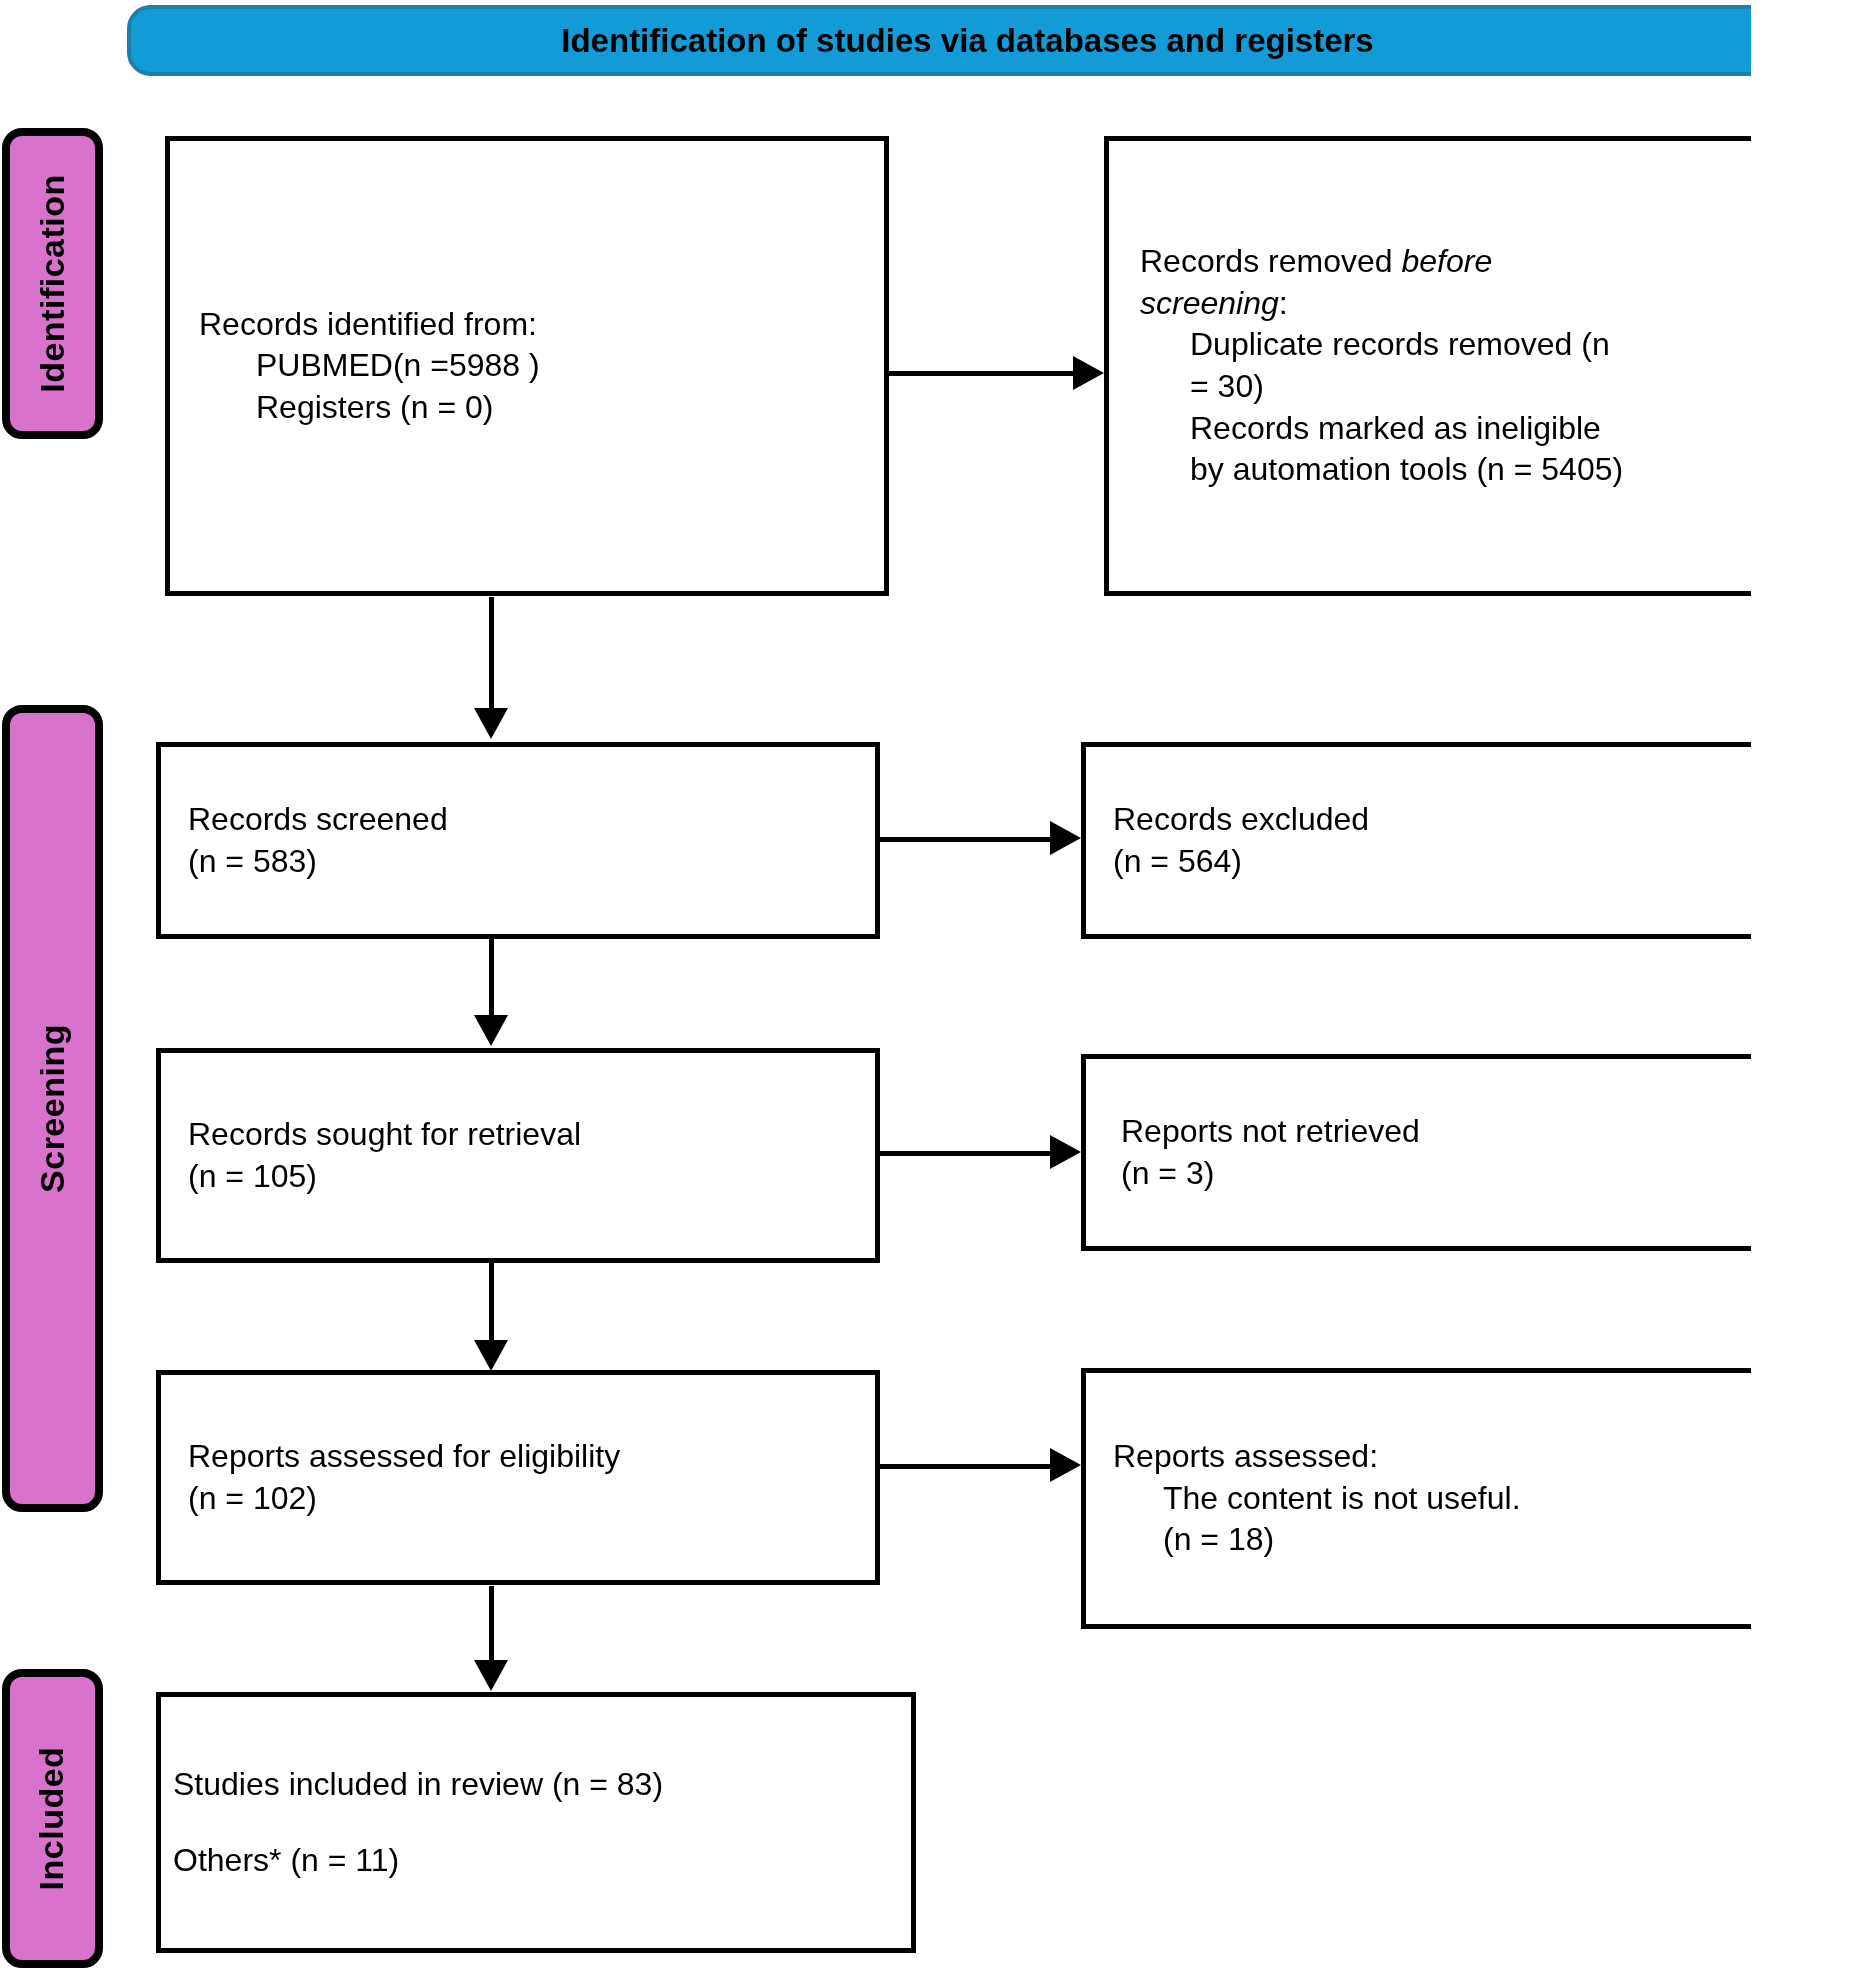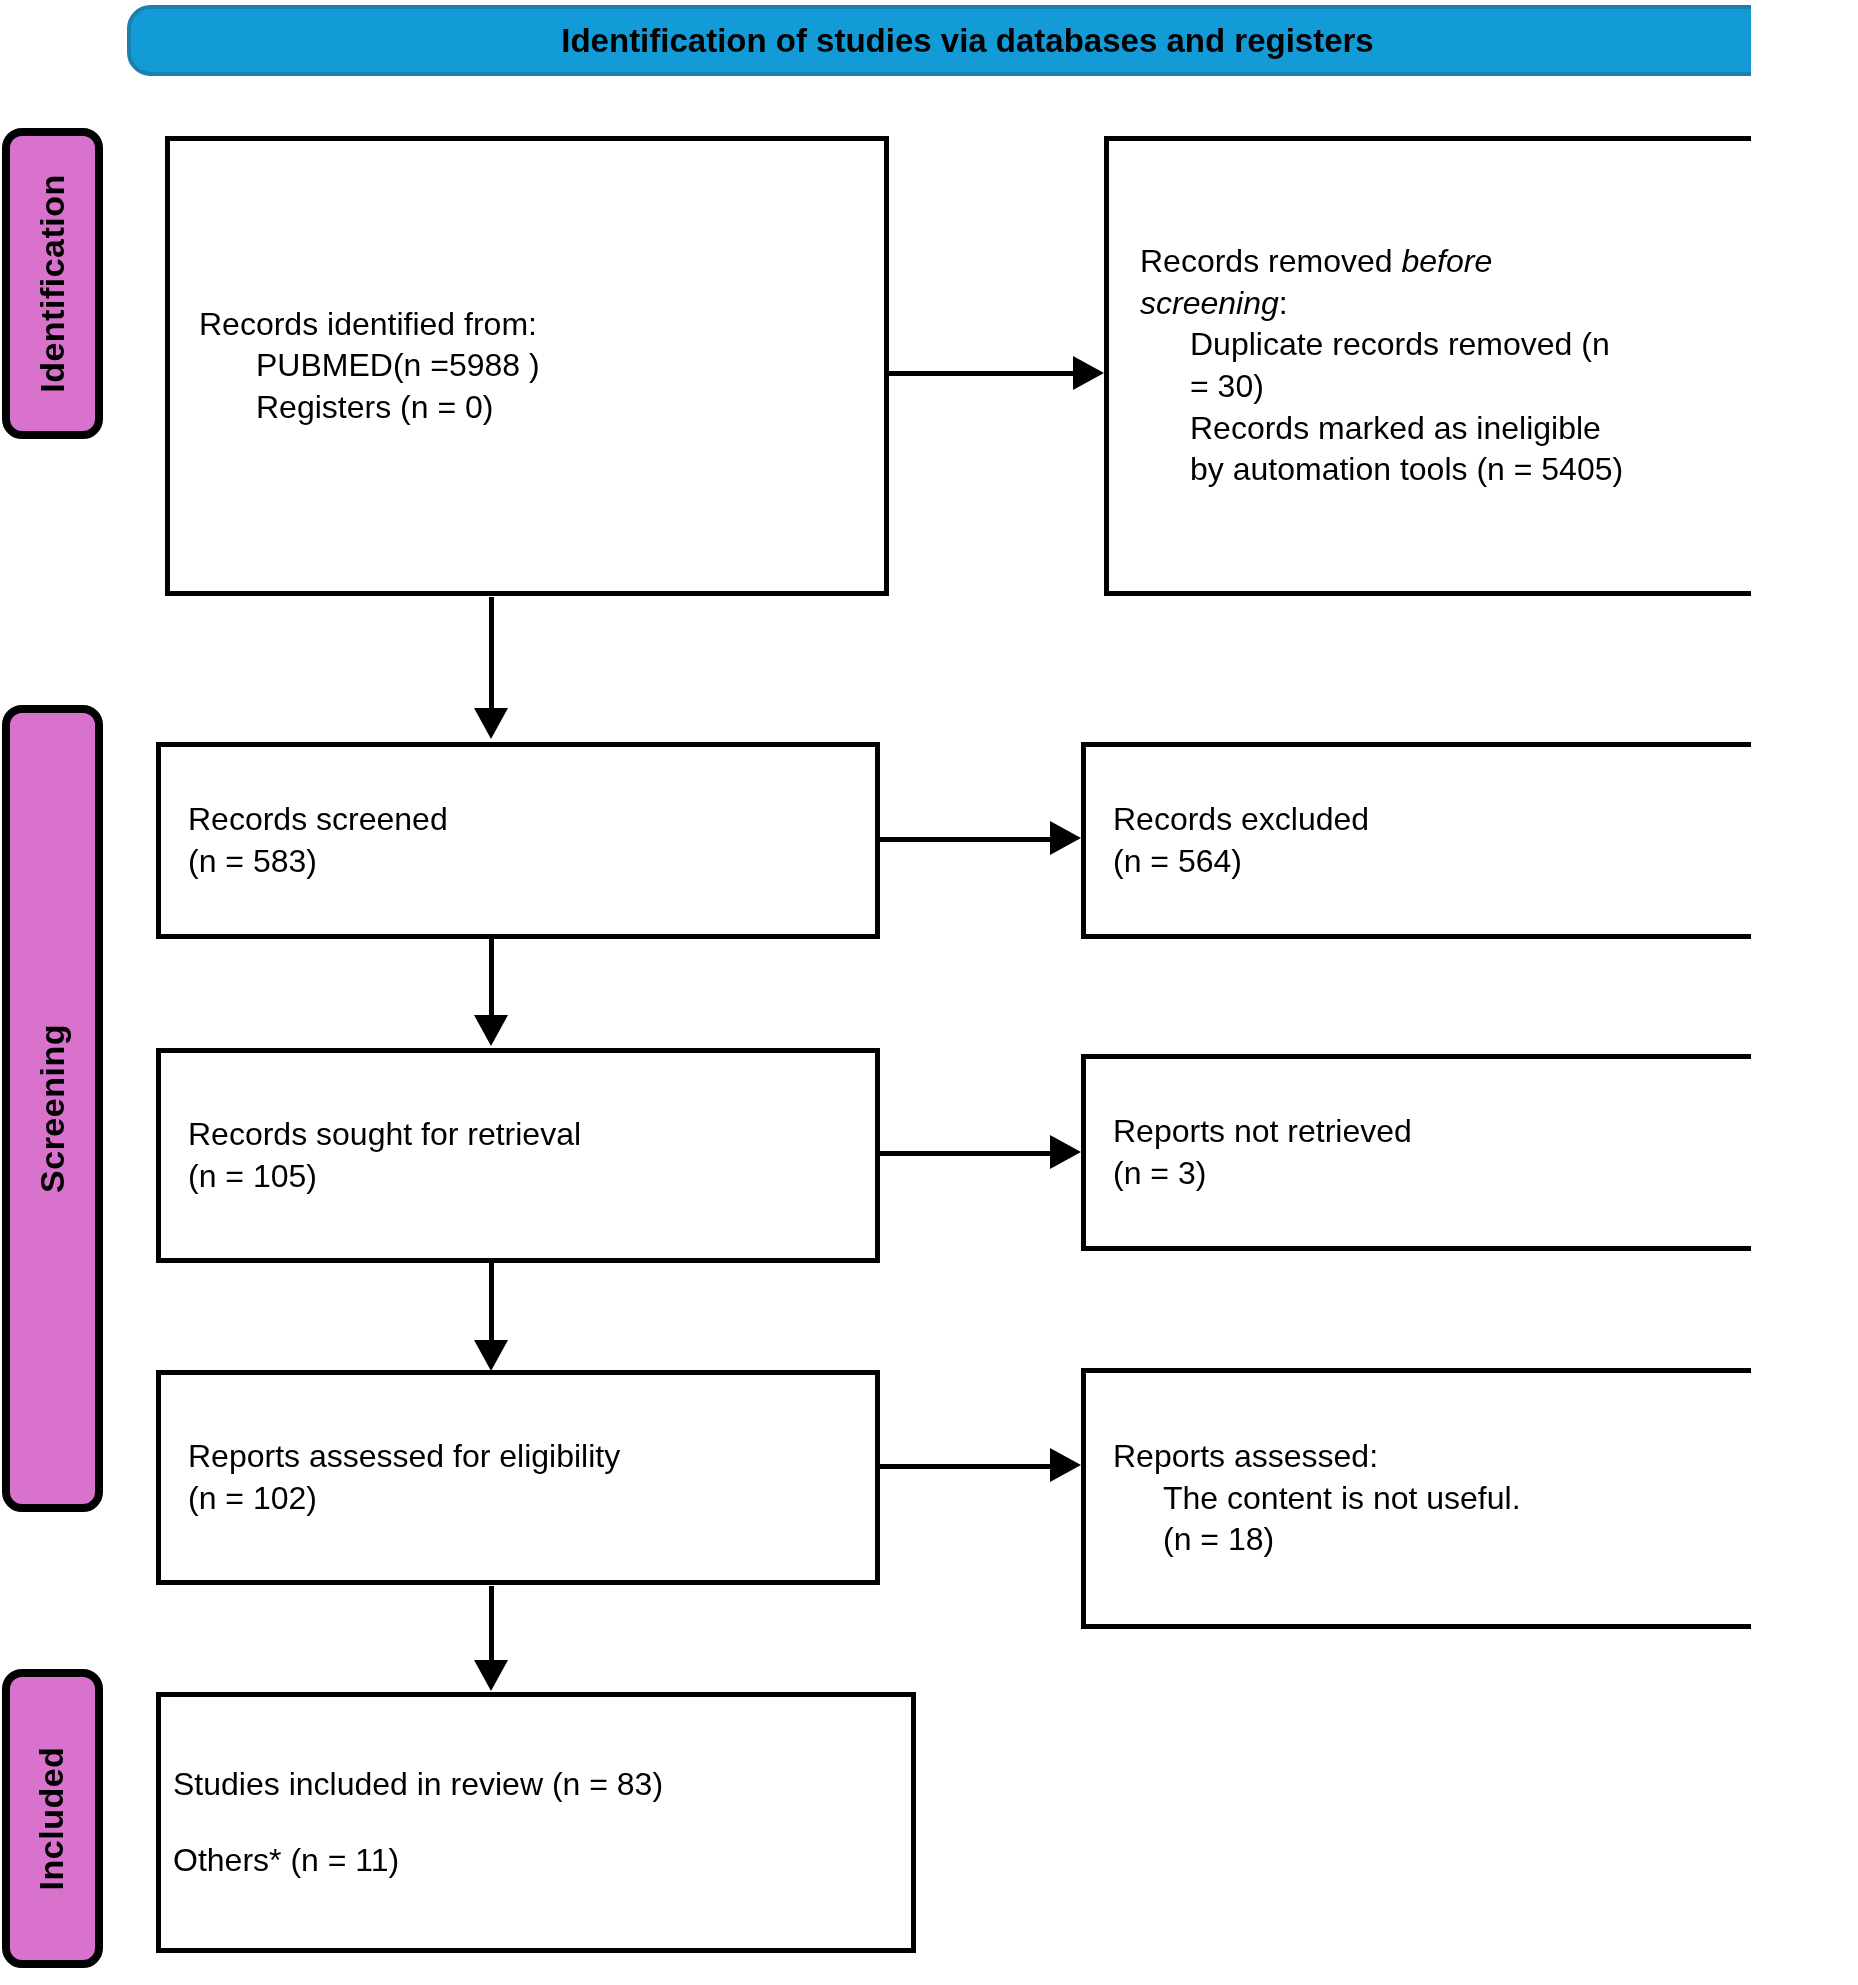--- a/index.html
+++ b/index.html
@@ -86,21 +86,21 @@
   .box .line.indent-sm { padding-left: 50px; }
   .box .inner { padding: 0 0 0 29px; }
   .box .line em { font-style: italic; }
   .gap { height: 34px; }
 
   #box-identified      { left: 165px;  top: 136px;  width: 724px;  height: 460px; }
   #box-removed         { left: 1104px; top: 136px;  width: 747px;  height: 460px; }
   #box-screened        { left: 156px;  top: 742px;  width: 724px;  height: 197px; }
   #box-excluded        { left: 1081px; top: 742px;  width: 769px;  height: 197px; }
   #box-sought          { left: 156px;  top: 1048px; width: 724px;  height: 215px; }
-  #box-notretrieved    { left: 1081px; top: 1054px; width: 769px;  height: 197px; }
+  #box-notretrieved    { left: 1081px; top: 1054px; width: 769px;  height: 197px; padding-left: 8px; }
   #box-assessed        { left: 156px;  top: 1370px; width: 724px;  height: 215px; }
   #box-repexcluded     { left: 1081px; top: 1368px; width: 769px;  height: 261px; }
   #box-included        { left: 156px;  top: 1692px; width: 760px;  height: 261px; }
 
   #box-removed .inner { padding-left: 31px; }
   #box-excluded .inner, #box-notretrieved .inner,
   #box-screened .inner, #box-sought .inner,
   #box-assessed .inner, #box-repexcluded .inner { padding-left: 27px; }
   #box-included .inner { padding-left: 12px; }
 

